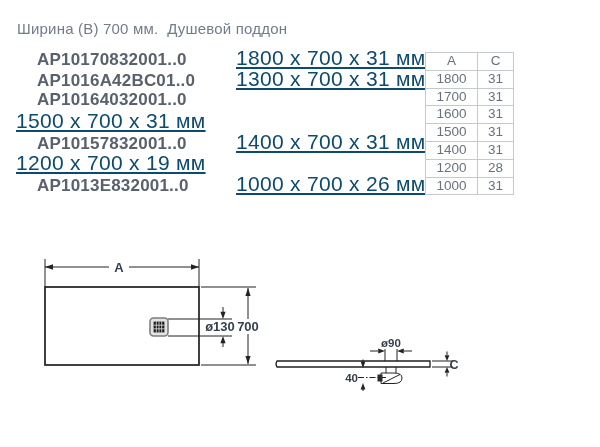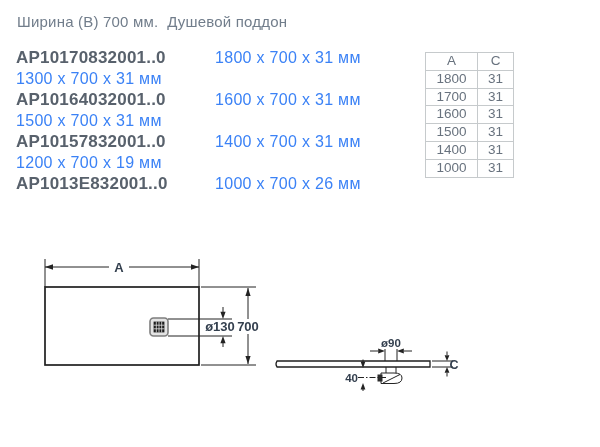--- a/index.html
+++ b/index.html
@@ -1,27 +1,27 @@
 <!DOCTYPE html>
 <html><head>
 <meta charset="utf-8">
 <style>
   html,body{margin:0;padding:0;background:#fff;}
   .page{
     position:relative;width:600px;height:447px;background:#ffffff;overflow:hidden;
     font-family:"Liberation Sans","DejaVu Sans",sans-serif;
   }
   .title{
-    position:absolute;left:17px;top:13px;font-size:15px;color:#717d8b;
+    position:absolute;left:17px;top:20px;font-size:15px;color:#717d8b;
     white-space:pre;letter-spacing:.2px;
   }
   .products{position:absolute;left:16px;top:47px;}
   .prow{display:flex;height:21px;line-height:21px;align-items:baseline;}
-  .pcode{flex:0 0 199px;font-weight:bold;font-size:17px;color:#58616c;letter-spacing:.2px;}
-  .psize{font-size:16px;color:#3b82f6;letter-spacing:.3px;}
+  .pcode{flex:0 0 199px;font-weight:bold;font-size:17px;color:#58616c;letter-spacing:.2px;margin-left:21px;}
+  .psize{font-size:21px;color:#0c4a6e;letter-spacing:.3px;text-decoration:underline;}
   table.spec{
     position:absolute;left:425px;top:52px;border-collapse:collapse;
     font-size:13.5px;color:#68727e;table-layout:fixed;
   }
   table.spec th,table.spec td{
     border:1px solid #c6cacc;text-align:center;vertical-align:middle;
     padding:0;height:16.8px;line-height:16.8px;font-weight:normal;
   }
   table.spec .colA{width:51px;}
   table.spec .colC{width:35px;}
@@ -39,25 +39,25 @@
 <div class="page">
 
   <div class="title">Ширина (B) 700 мм.  Душевой поддон</div>
 
   <div class="products">
     <div class="prow">
       <span class="pcode">AP10170832001..0</span>
       <span class="psize">1800 x 700 x 31 мм</span>
     </div>
     <div class="prow">
+      <span class="pcode">AP1016A42BC01..0</span>
       <span class="psize">1300 x 700 x 31 мм</span>
     </div>
     <div class="prow">
       <span class="pcode">AP10164032001..0</span>
-      <span class="psize">1600 x 700 x 31 мм</span>
     </div>
     <div class="prow">
       <span class="psize">1500 x 700 x 31 мм</span>
     </div>
     <div class="prow">
       <span class="pcode">AP10157832001..0</span>
       <span class="psize">1400 x 700 x 31 мм</span>
     </div>
     <div class="prow">
       <span class="psize">1200 x 700 x 19 мм</span>
@@ -88,20 +88,24 @@
         <td>1600</td>
         <td>31</td>
       </tr>
       <tr>
         <td>1500</td>
         <td>31</td>
       </tr>
       <tr>
         <td>1400</td>
         <td>31</td>
+      </tr>
+      <tr>
+        <td>1200</td>
+        <td>28</td>
       </tr>
       <tr>
         <td>1000</td>
         <td>31</td>
       </tr>
     </tbody>
   </table>
 
   <svg class="draw" style="left:30px;top:252px;" width="240" height="125" viewBox="30 252 240 125">
 

